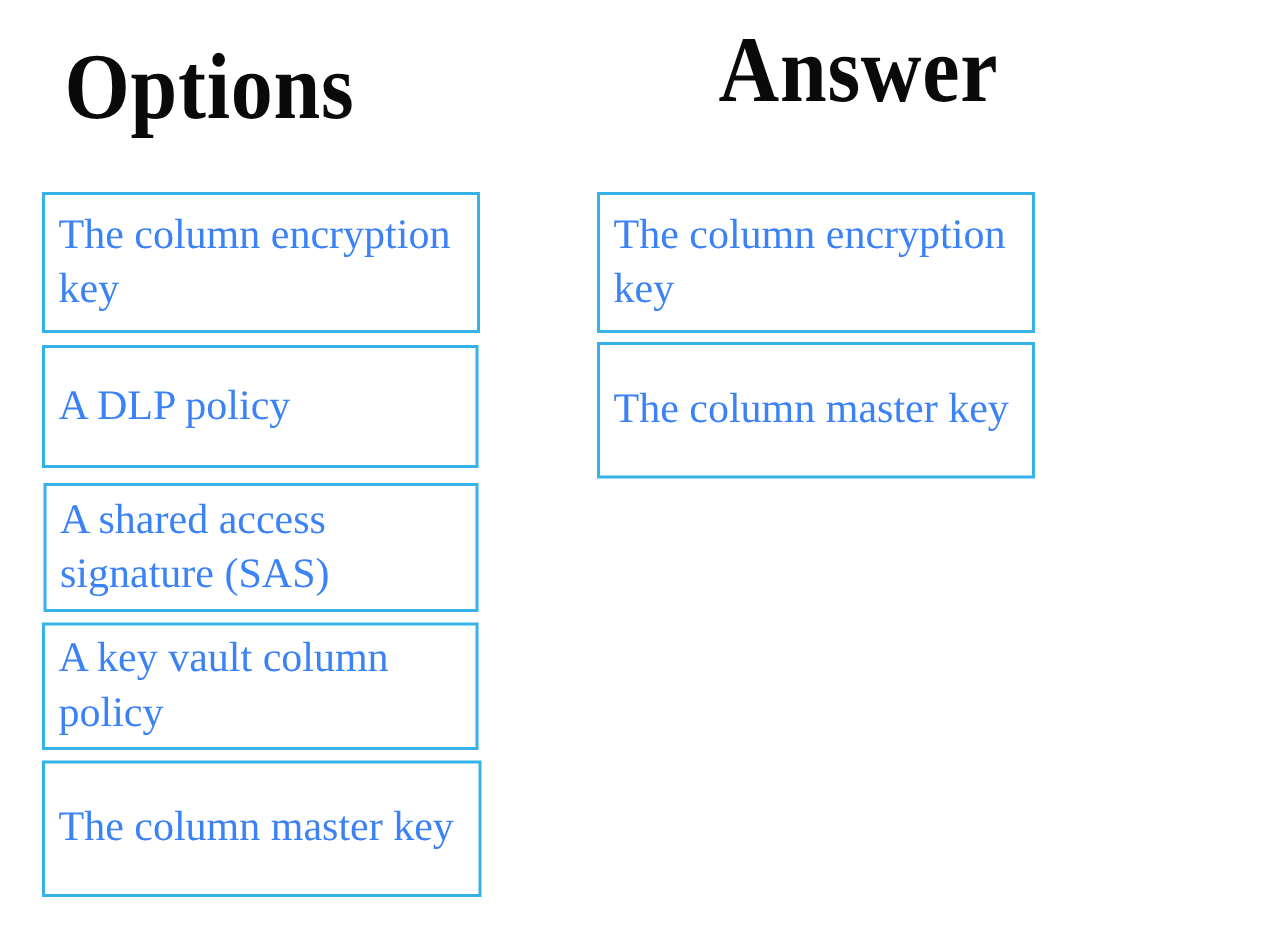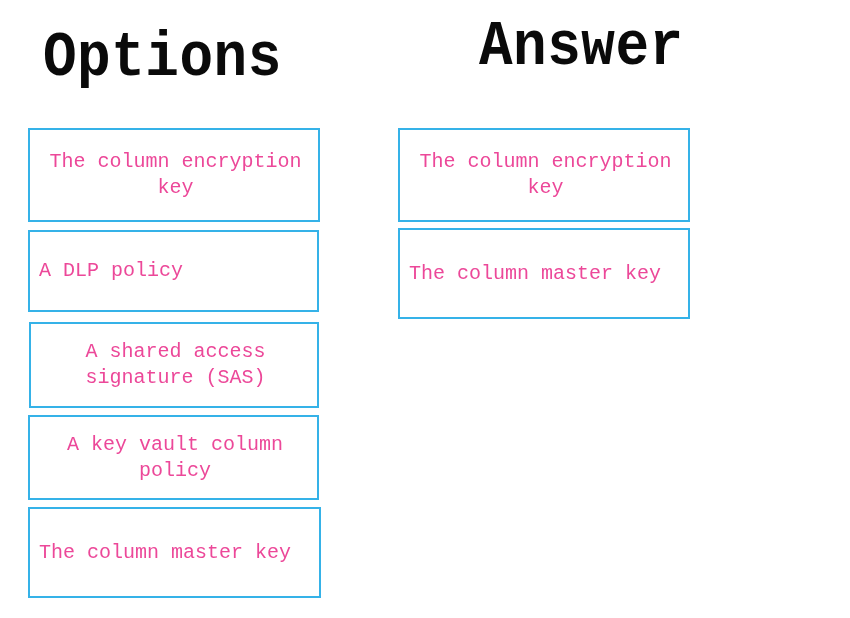--- a/index.html
+++ b/index.html
@@ -6,21 +6,21 @@
     margin: 0;
     padding: 0;
     background: #ffffff;
   }
   .stage {
     position: relative;
     width: 850px;
     height: 618px;
     background: #ffffff;
     overflow: hidden;
-    font-family: Liberation Mono, monospace;
+    font-family: Liberation Serif, serif;
     color: #000000;
   }
   .heading {
     position: absolute;
     margin: 0;
     font-weight: 700;
     font-size: 56px;
     line-height: 1;
     color: #0a0a0a;
     transform: scaleY(1.12);
@@ -36,25 +36,24 @@
     left: 479px;
     top: 16px;
   }
   .box {
     position: absolute;
     box-sizing: border-box;
     border: 2px solid #35b2e8;
     background: #ffffff;
     display: flex;
     align-items: center;
-    font-size: 20px;
+    font-size: 28px;
     line-height: 1.3;
     padding: 0 6px 0 9px;
-    color: #ec4899;
-    text-align: center;
+    color: #3b82f6;
   }
   .box span {
     display: block;
   }
   
   .b-opt1 { left: 28px; top: 128px; width: 292px; height: 94px; }
   .b-opt2 { left: 28px; top: 230px; width: 291px; height: 82px; }
   .b-opt3 { left: 29px; top: 322px; width: 290px; height: 86px; }
   .b-opt4 { left: 28px; top: 415px; width: 291px; height: 85px; }
   .b-opt5 { left: 28px; top: 507px; width: 293px; height: 91px; }

